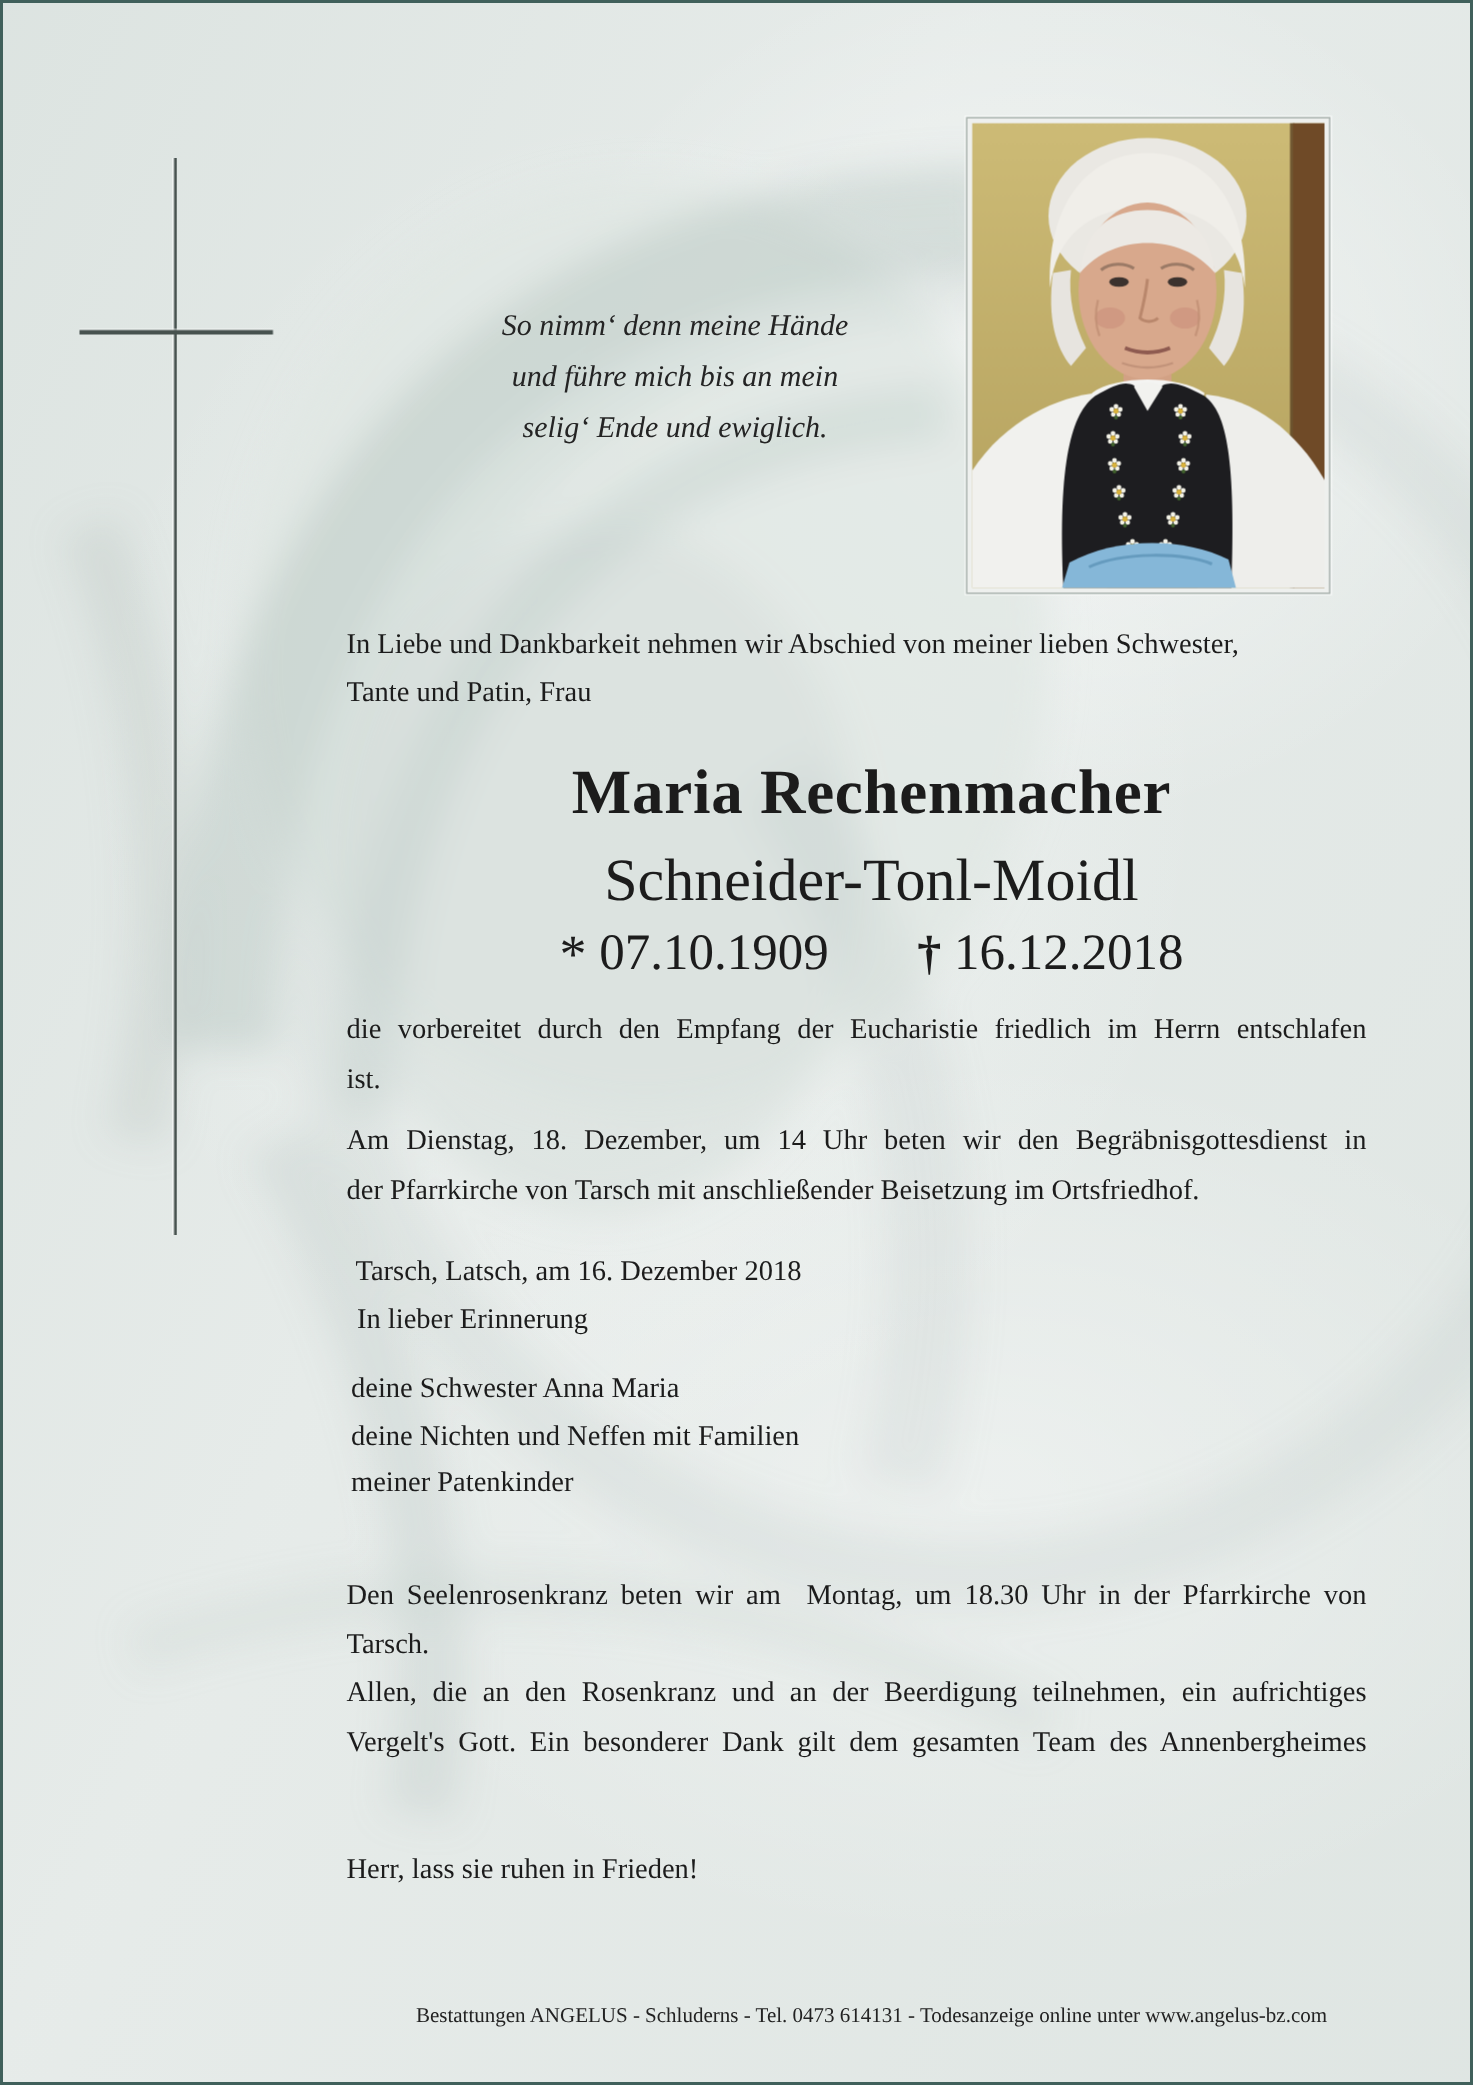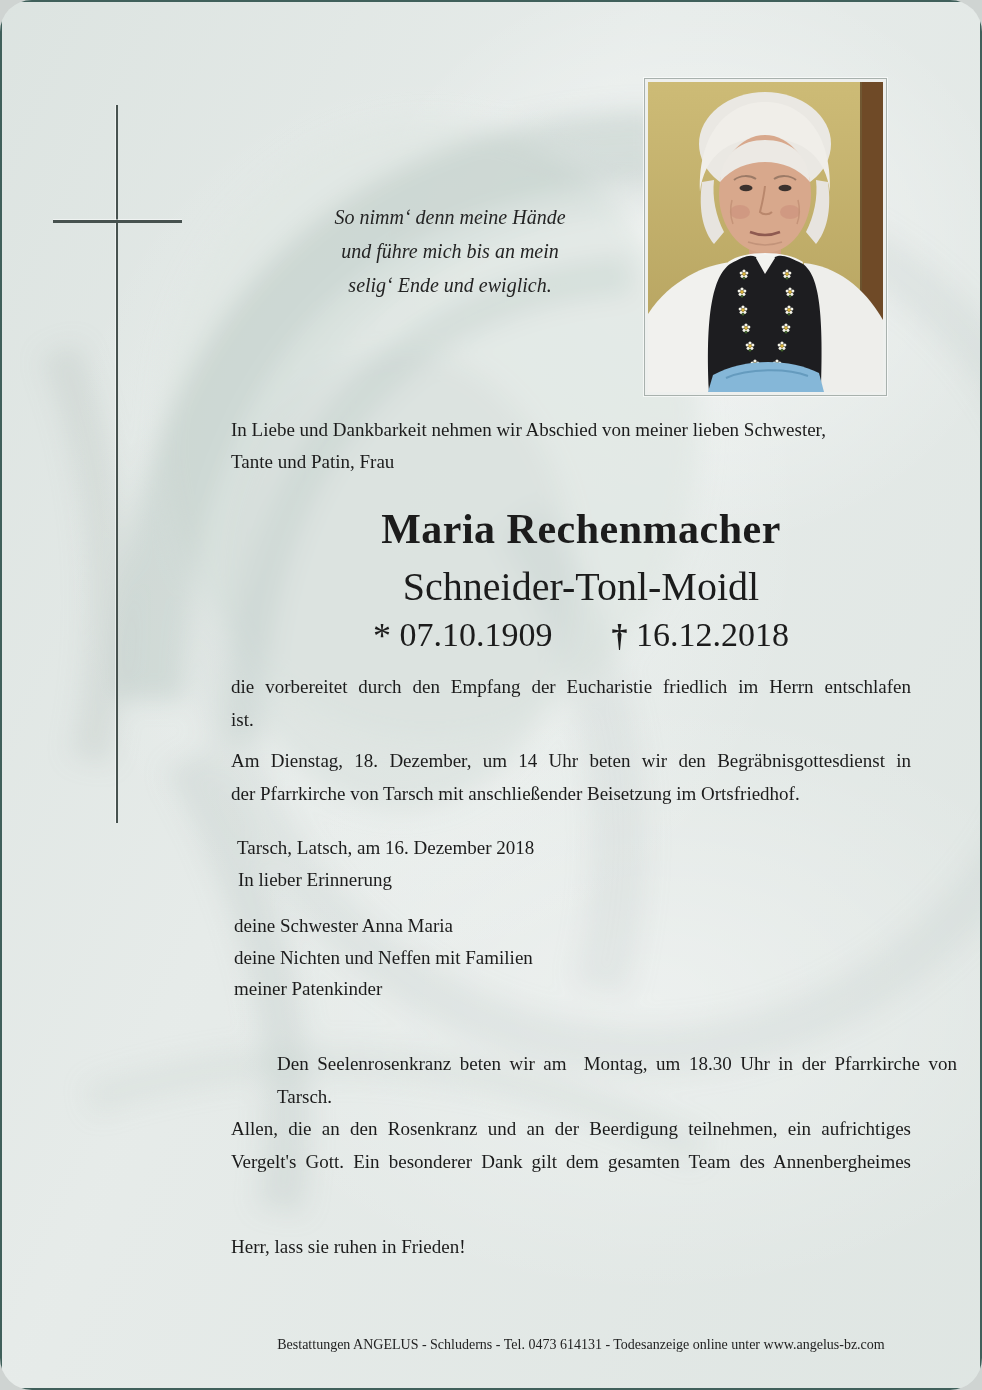--- a/index.html
+++ b/index.html
@@ -3,21 +3,20 @@
 <meta charset="utf-8">
 <style>
   html,body{margin:0;padding:0;background:#cfd4d2;}
   .page{
     position:relative;width:982px;height:1390px;margin:0 auto;
     background:#e5eae8;
     overflow:hidden;
     font-family:"Liberation Serif",serif;
     color:#1c1c1c;
     box-sizing:border-box;
-    border-radius:32px;
   }
   .border-frame{position:absolute;inset:0;border:2px solid #40605b;pointer-events:none;z-index:40;}
   .texture{
     position:absolute;inset:0;z-index:1;pointer-events:none;
     background:
       radial-gradient(ellipse 480px 420px at 690px 260px, rgba(255,255,255,.55), rgba(255,255,255,0) 70%),
       radial-gradient(ellipse 500px 600px at 430px 520px, rgba(250,252,251,.5), rgba(250,252,251,0) 75%),
       radial-gradient(ellipse 600px 400px at 650px 1000px, rgba(255,255,255,.35), rgba(255,255,255,0) 75%),
       linear-gradient(115deg, rgba(210,220,216,.45) 0%, rgba(235,240,238,.2) 40%, rgba(214,223,219,.4) 100%);
   }
@@ -44,21 +43,21 @@
   .dates .sym{display:inline-block;}
   .dates .gap{display:inline-block;width:42px;}
   .birth-star{font-size:36px;vertical-align:-2px;}
   .death-cross{font-size:32px;font-weight:bold;}
   .passing{top:670px;}
   .funeral{top:744px;}
   .dateline{top:831px;left:237px;}
   .remembrance{top:863px;left:238px;}
   .mourners{top:910px;left:234px;}
   .mourners .line{line-height:31.5px;}
-  .rosary{top:1047px;margin-left:46px;}
+  .rosary{top:1047px;}
   .thanks{top:1112px;}
   .closing{top:1230px;}
   .footer{position:absolute;top:1336px;left:231px;width:700px;z-index:10;
     text-align:center;font-size:14px;line-height:18px;color:#222;}
   b{font-weight:normal;}
 </style>
 </head>
 <body>
 
 <div class="page">

